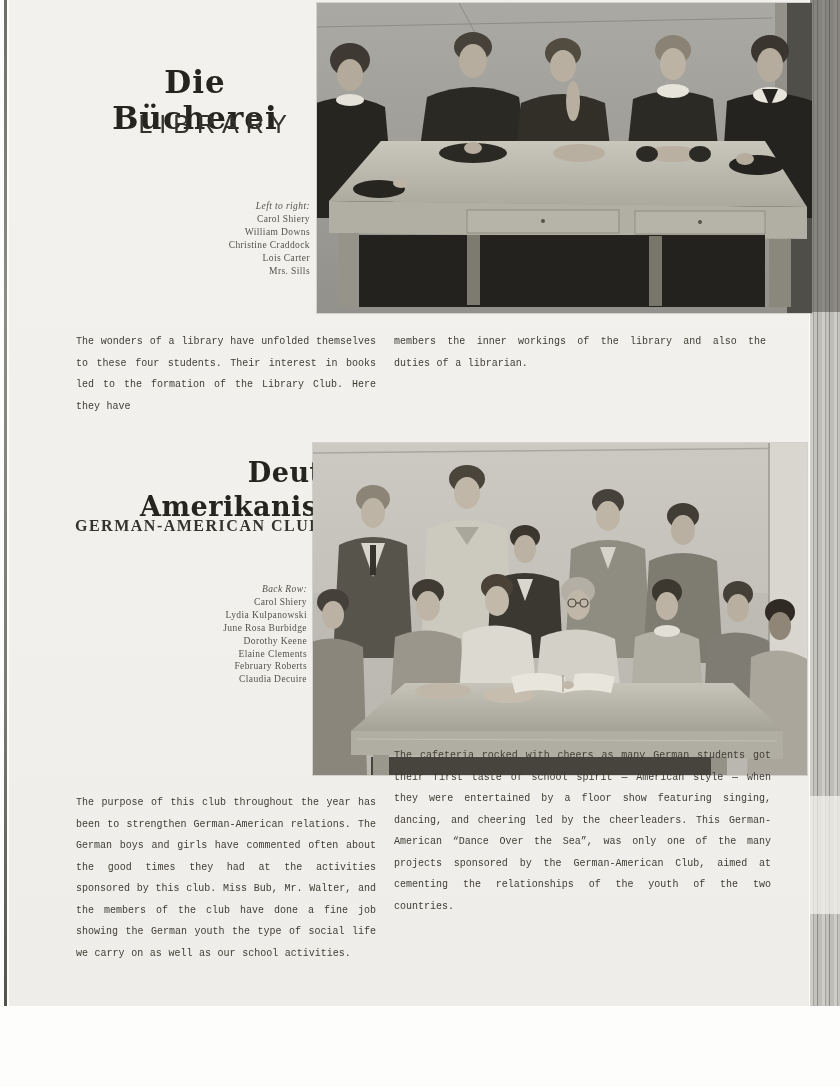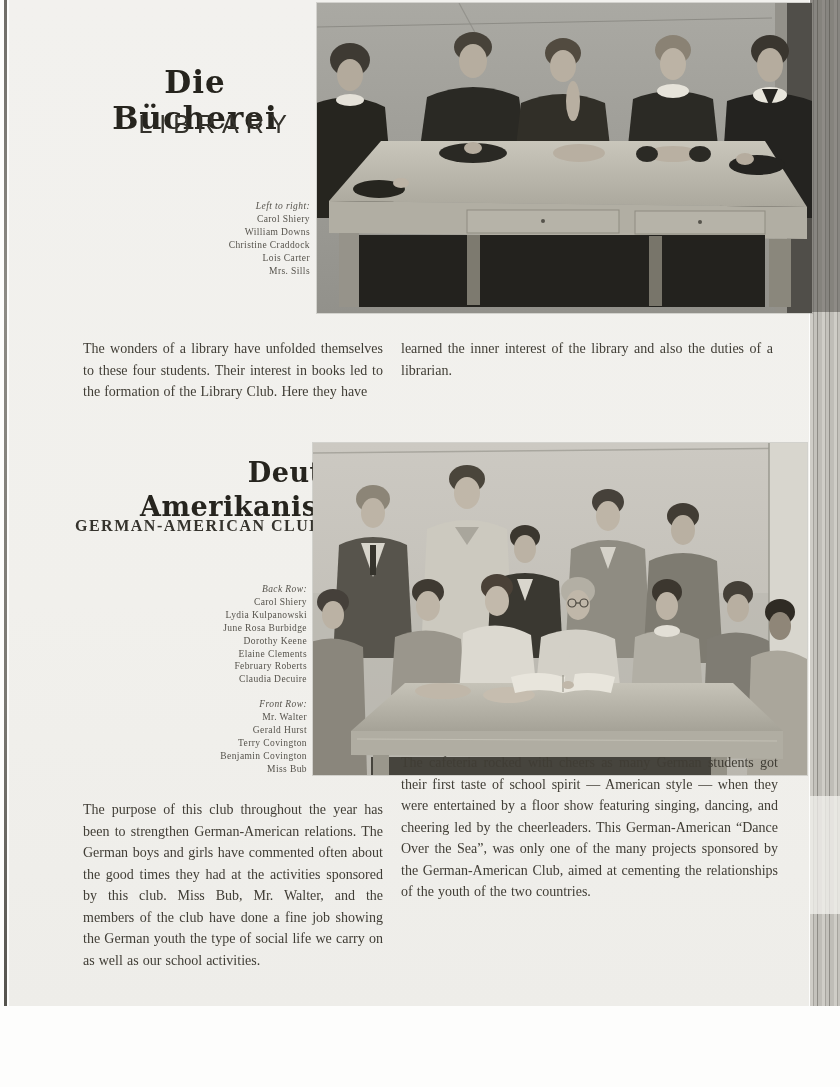--- a/index.html
+++ b/index.html
@@ -52,22 +52,22 @@
     position:absolute;text-align:right;color:#55524b;
     font-size:9.5px;line-height:12.9px;letter-spacing:.4px;
   }
   .cap1{left:110px;top:192px;width:200px;margin-top:8px;}
   .cap2a{left:107px;top:583px;width:200px;}
   .cap2b{left:107px;top:698px;width:200px;}
   .cap-label{font-style:italic;}
   .cap-name{}
   
   .para{
-    position:absolute;margin:8px;text-align:justify;color:#403d35;
-    font-size:14px;line-height:21.5px;word-spacing:.6px;
+    position:absolute;margin:1px;text-align:justify;color:#403d35;
+    font-size:10px;line-height:21.5px;word-spacing:.6px;font-family:Liberation Mono, monospace;
   }
   .pL1{left:75px;top:330px;width:300px;}
   .pR1{left:393px;top:330px;width:372px;}
   .pL2{left:75px;top:791px;width:300px;}
   .pR2{left:393px;top:744px;width:377px;}
   
   .photo{position:absolute;margin:0;padding:0;box-shadow:0 0 0 1px rgba(120,118,112,.25);}
   .photo1{left:317px;top:3px;width:495px;height:310px;}
   .photo2{left:313px;top:443px;width:494px;height:332px;}
   .photo svg{display:block;}
@@ -163,47 +163,37 @@
         <ellipse cx="356" cy="151" rx="26" ry="8" fill="#b9b0a2"></ellipse>
           <ellipse cx="330" cy="151" rx="11" ry="8" fill="#2b2a25"></ellipse>
           <ellipse cx="383" cy="151" rx="11" ry="8" fill="#2b2a25"></ellipse>
         <ellipse cx="440" cy="162" rx="28" ry="10" fill="#242320"></ellipse>
           <ellipse cx="428" cy="156" rx="9" ry="6" fill="#b5ac9e"></ellipse>
       </g>
     </svg>
   </figure>
 
   <p class="para pL1">The wonders of a library have unfolded themselves to these four students. Their interest in books led to the formation of the Library Club. Here they have</p>
-  <p class="para pR1">learned the inner interest of the library and also the duties of a librarian.</p>
+  <p class="para pR1">members the inner workings of the library and also the duties of a librarian.</p>
 
   <h1 class="de-title ger-de"><span>Deutsch-</span><br><span>Amerikanischer Club</span></h1>
   <h2 class="ger-en">GERMAN-AMERICAN CLUB</h2>
 
   <div class="caption cap2a">
     <div class="cap-label">Back Row:</div>
     <div>
         <div class="cap-name">Carol Shiery</div>
         <div class="cap-name">Lydia Kulpanowski</div>
         <div class="cap-name">June Rosa Burbidge</div>
         <div class="cap-name">Dorothy Keene</div>
         <div class="cap-name">Elaine Clements</div>
         <div class="cap-name">February Roberts</div>
         <div class="cap-name">Claudia Decuire</div>
       </div>
   </div>
-  <div class="caption cap2b">
-    <div class="cap-label">Front Row:</div>
-    <div>
-        <div class="cap-name">Mr. Walter</div>
-        <div class="cap-name">Gerald Hurst</div>
-        <div class="cap-name">Terry Covington</div>
-        <div class="cap-name">Benjamin Covington</div>
-        <div class="cap-name">Miss Bub</div>
-      </div>
-  </div>
 
   <figure class="photo photo2">
     <svg viewBox="0 0 494 332" width="494" height="332" preserveAspectRatio="none">
       <defs>
         <linearGradient id="w2" x1="0" y1="0" x2="0" y2="1">
           <stop offset="0" stop-color="#ccc9c2"></stop>
             <stop offset="1" stop-color="#bcb9b1"></stop>
         </linearGradient>
         <linearGradient id="t2" x1="0" y1="0" x2="0" y2="1">
           <stop offset="0" stop-color="#c6c3b8"></stop>

